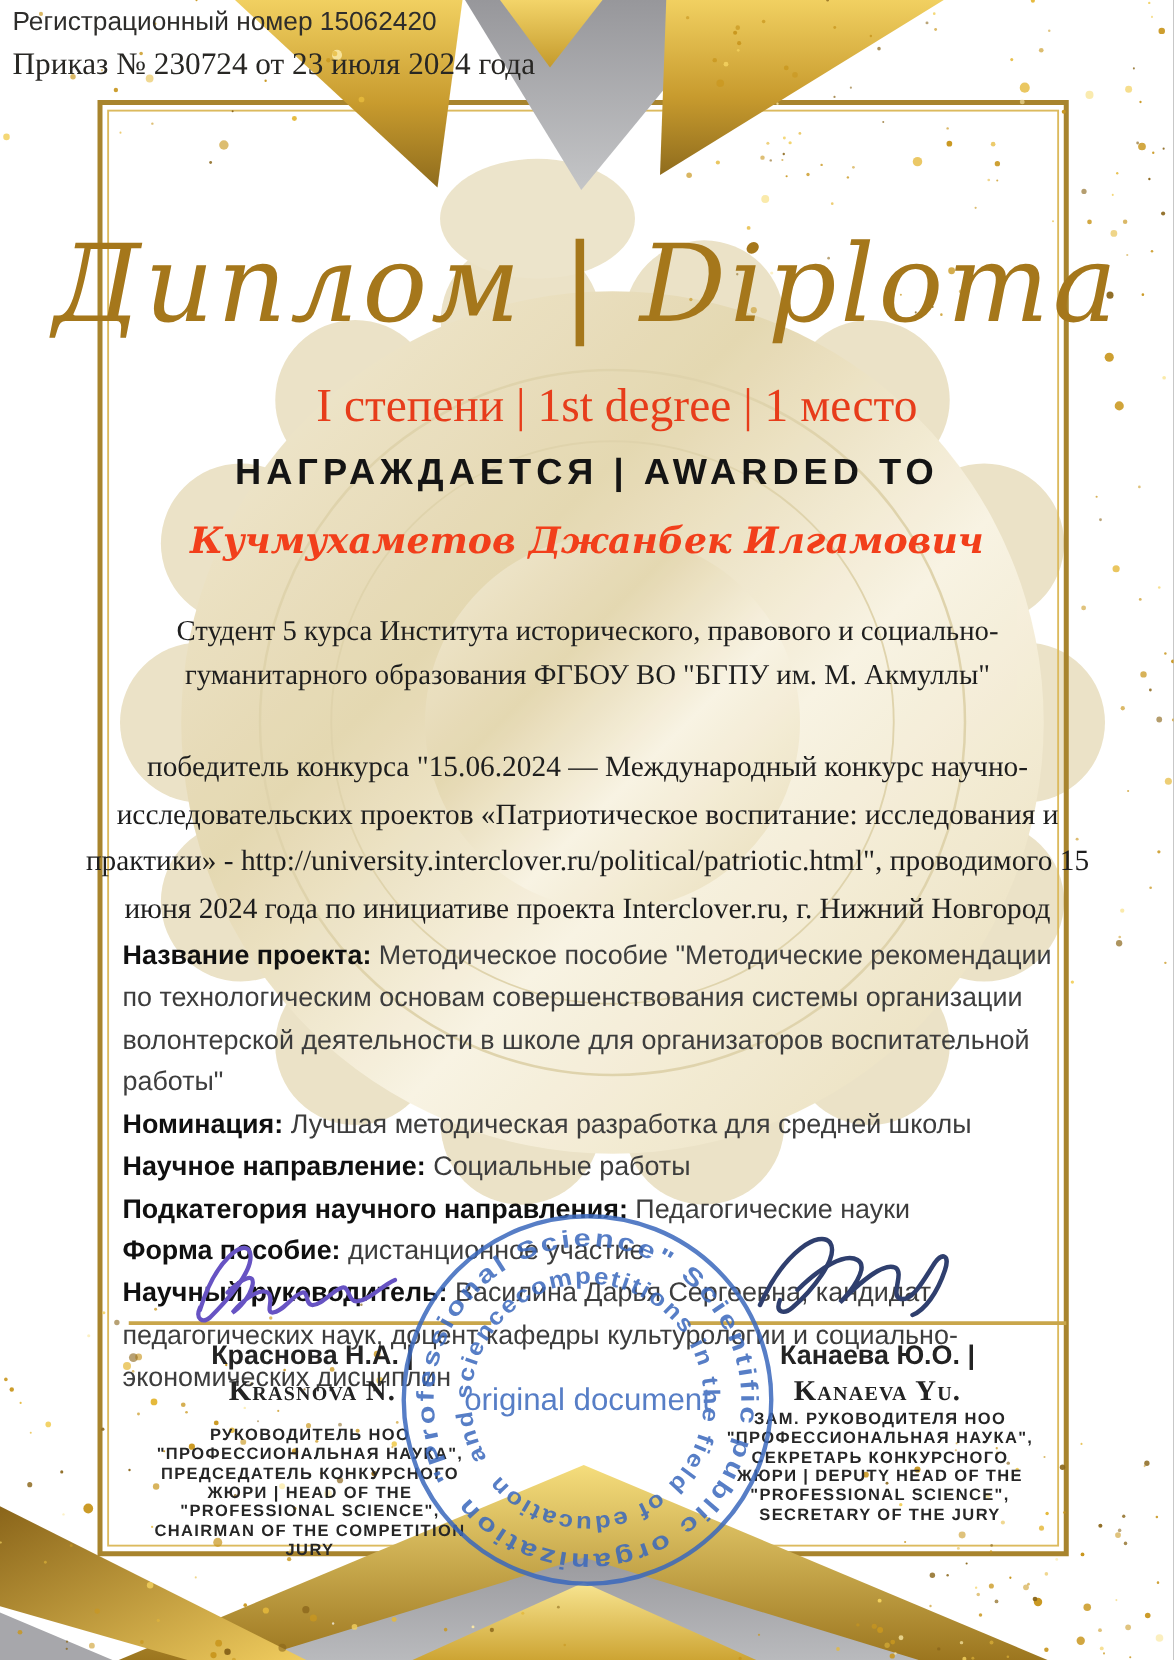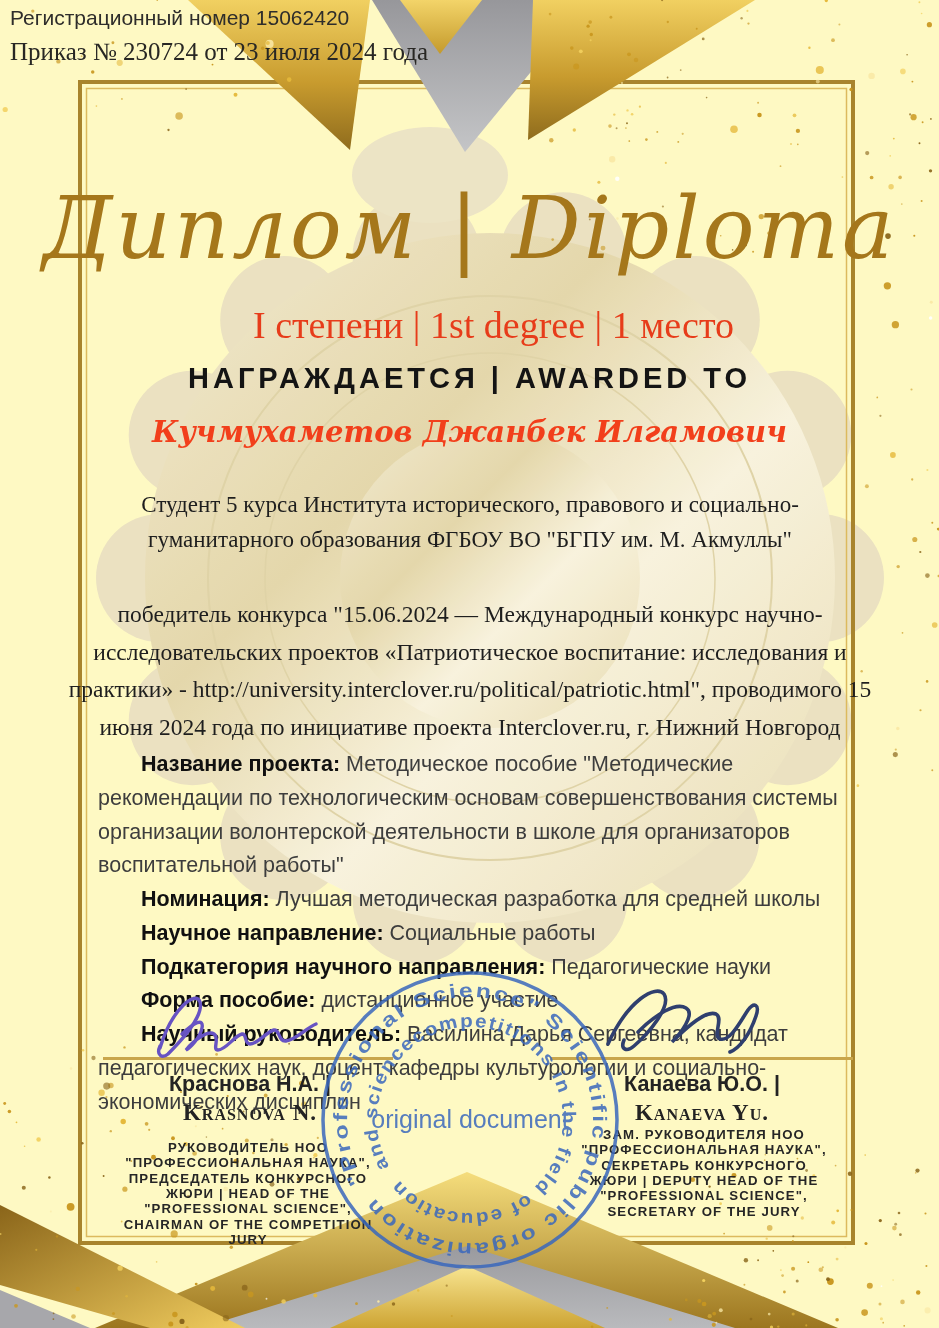--- a/index.html
+++ b/index.html
@@ -1,36 +1,36 @@
 <!DOCTYPE html>
 <html><head>
 <meta charset="utf-8">
 <style>
   html,body{margin:0;padding:0;background:#777;}
   .page{position:relative;width:939px;height:1328px;margin:0 auto;overflow:hidden;
-        background:#fef9c3;font-family:"Liberation Serif",serif;}
+        background:#ffffff;font-family:"Liberation Serif",serif;}
   svg.decor{position:absolute;left:0;top:0;z-index:0;}
   .content{position:absolute;inset:0;z-index:2;}
   .abs{position:absolute;}
   .reg1{left:10px;top:6px;font-family:"Liberation Sans",sans-serif;font-size:21px;color:#2e2d2b;}
   .reg2{left:10px;top:38px;font-size:25px;color:#282724;}
   .ctr{left:0;right:0;text-align:center;}
   .title{top:178px;font-family:"DejaVu Serif",serif;font-style:italic;font-weight:400;
          font-size:86px;color:#a5771b;letter-spacing:3px;}
   .degree{top:303px;font-size:38px;color:#e73c1a;padding-left:48px;}
   .awarded{top:362px;font-family:"Liberation Sans",sans-serif;font-weight:700;font-size:29px;
            letter-spacing:4px;color:#141414;}
   .name{top:415px;font-family:"DejaVu Serif",serif;font-style:italic;font-weight:700;
         font-size:29px;color:#f23f1b;}
   .student{top:488px;left:70px;width:800px;font-size:23px;line-height:1.5;text-align:center;color:#1e1e1e;}
   .contest{top:596px;left:60px;width:820px;font-size:23.5px;line-height:1.6;text-align:center;color:#1e1e1e;}
   .details{top:748px;left:98px;width:758px;font-family:"Liberation Sans",sans-serif;
            font-size:21.5px;line-height:1.57;color:#3d3d3d;}
   .details p{margin:0;}
-  .details b{color:#101010;margin-left:43px;}
+  .details b{color:#101010;}
   .sig-line{position:absolute;height:3px;background:#c9a64b;z-index:2;}
   .sig-name{position:absolute;width:300px;text-align:center;font-family:"Liberation Sans",sans-serif;
             font-weight:700;font-size:21.5px;color:#232323;z-index:3;}
   .sig-latin{position:absolute;width:300px;text-align:center;font-family:"Liberation Serif",serif;
              font-variant:small-caps;font-weight:700;font-size:23px;letter-spacing:1px;color:#232323;z-index:3;}
   .sig-title{position:absolute;font-family:"Liberation Sans",sans-serif;font-weight:700;
              font-size:13.2px;line-height:1.16;letter-spacing:1.1px;text-align:center;color:#262626;z-index:3;}
   .stamp{position:absolute;left:310px;top:960px;z-index:4;opacity:.85;}
   .sig-svg{position:absolute;z-index:4;}
 </style>

